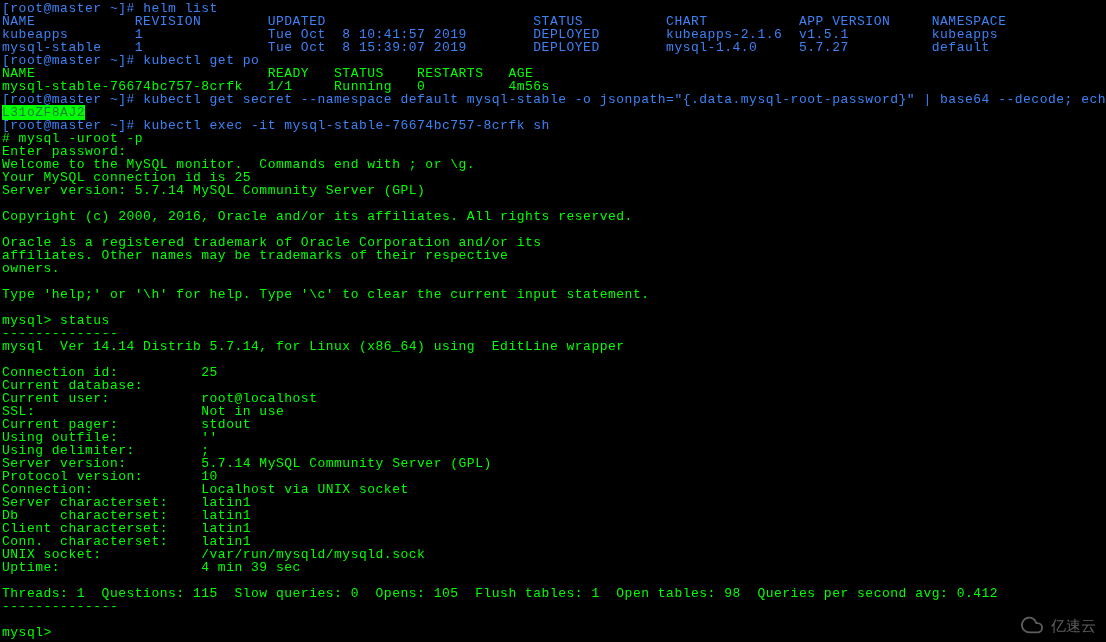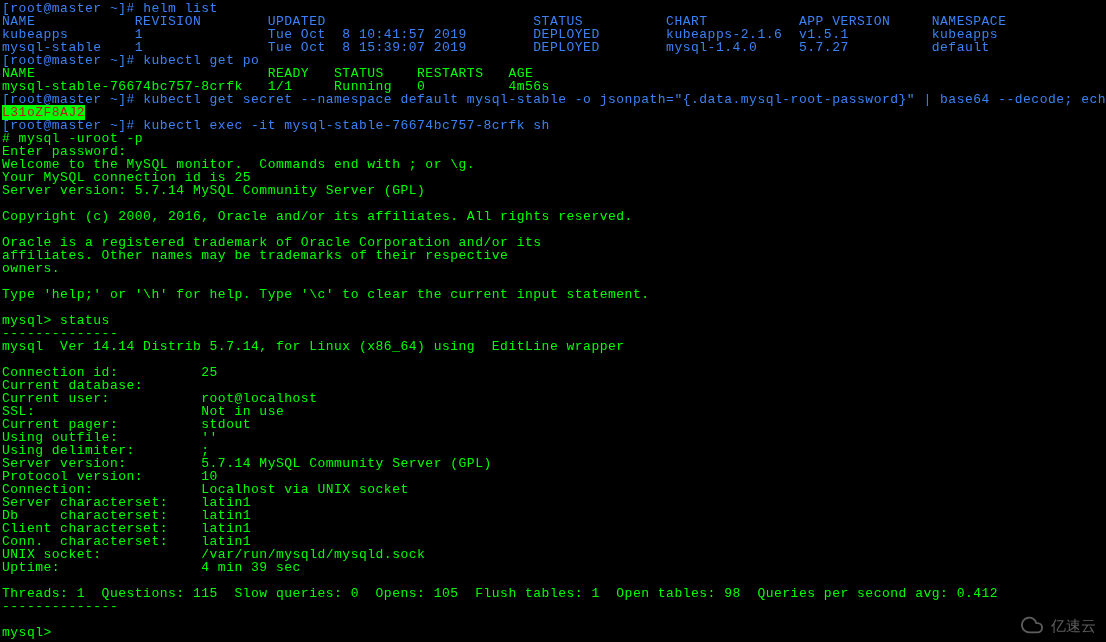--- a/index.html
+++ b/index.html
@@ -21,21 +21,21 @@
     }
     .terminal {
       white-space: pre;
       letter-spacing: 0.5px;
     }
     .white {
       color: #3b82f6;
     }
     .highlight-green {
       background: #00ff00;
-      color: #b91c1c;
+      color: #15803d;
       text-align: right;
     }
     .watermark {
       position: absolute;
       bottom: 6px;
       right: 10px;
       display: flex;
       align-items: center;
       gap: 8px;
       opacity: 0.55;

